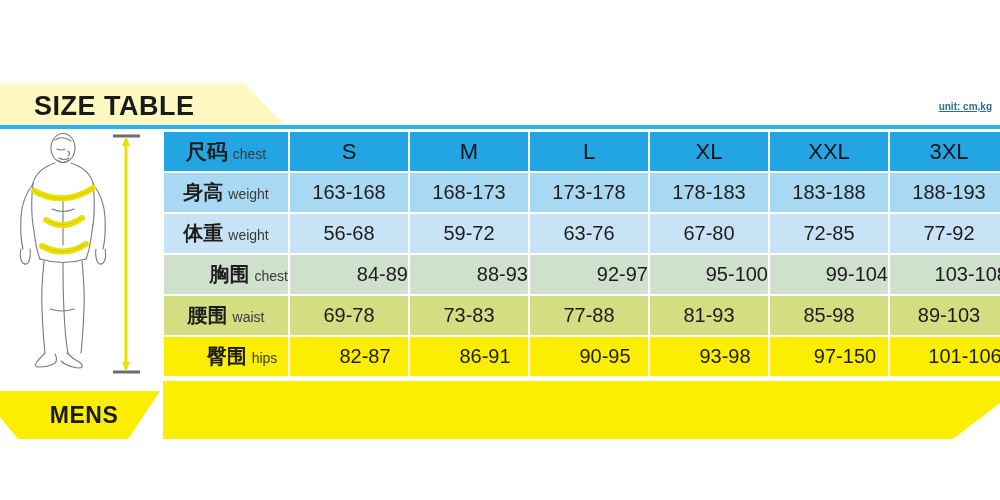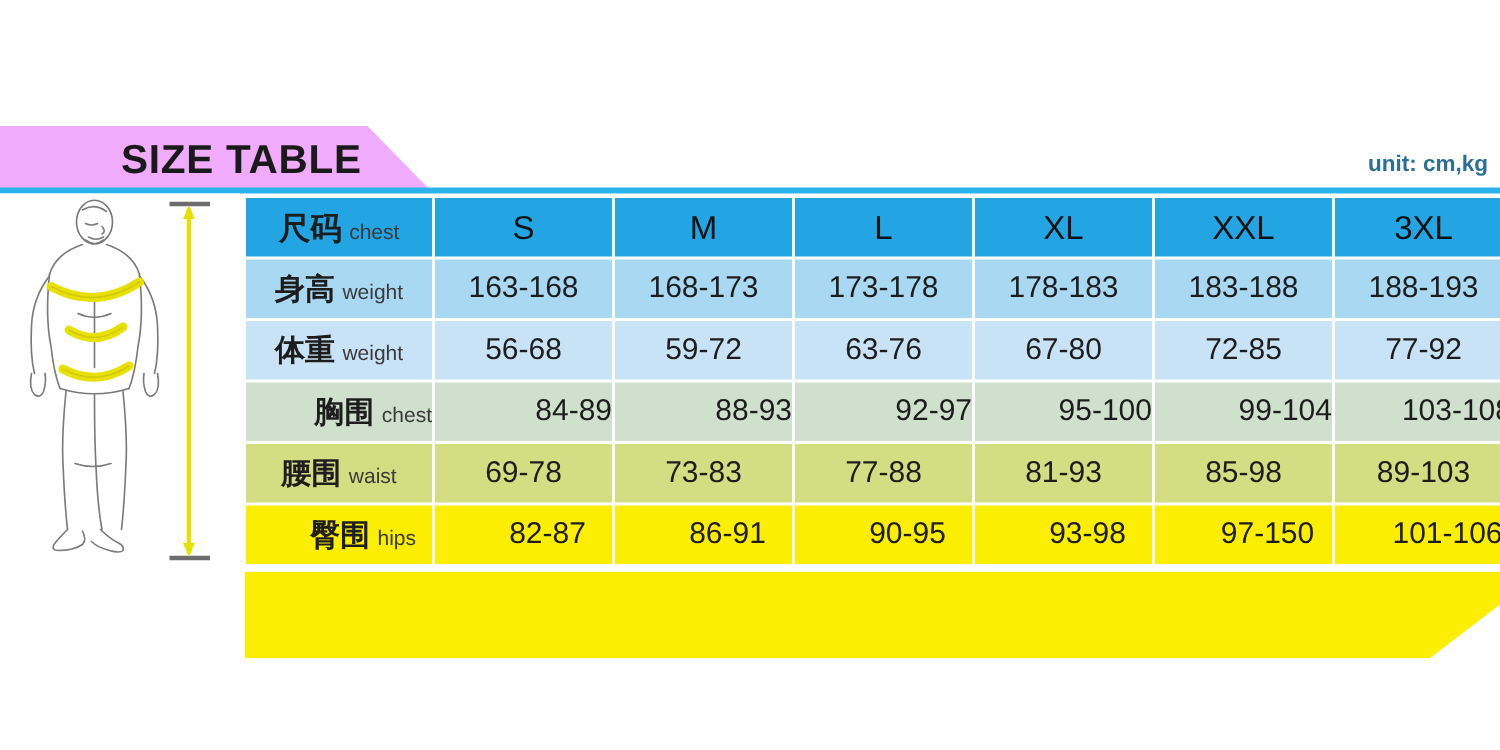--- a/index.html
+++ b/index.html
@@ -13,42 +13,42 @@
     position: relative;
     width: 1000px; height: 500px;
     background: #ffffff;
   }
 
   
   .header-banner {
     position: absolute;
     left: 0; top: 84px;
     width: 288px; height: 44px;
-    background: #f0abfc;
+    background: #fef9c3;
     -webkit-clip-path: polygon(14px 0, 245px 0, 288px 44px, 0 44px, 0 0);
     clip-path: polygon(14px 0, 245px 0, 288px 44px, 0 44px, 0 0);
     display: flex;
     align-items: center;
-    justify-content: center;
   }
   .header-title {
     margin-left: 34px;
     font-size: 27px;
     font-weight: bold;
     color: #1a1a1a;
     letter-spacing: 0.5px;
     white-space: nowrap;
   }
   .unit-note {
     position: absolute;
     right: 8px; top: 101px;
-    font-size: 15px;
+    font-size: 10px;
     font-weight: bold;
     color: #2a6f96;
     white-space: nowrap;
+    text-decoration: underline;
   }
   .header-underline {
     position: absolute;
     left: 0; top: 125px;
     width: 1000px; height: 4px;
     background: #2bb3ec;
   }
 
   
   .figure-box {
@@ -290,14 +290,17 @@
         <td>86-91</td>
         <td>90-95</td>
         <td>93-98</td>
         <td>97-150</td>
         <td>101-106</td>
       </tr>
     </tbody>
   </table>
 
   <div class="footer-bar"></div>
+  <div class="mens-banner">
+    <span class="mens-label">MENS</span>
+  </div>
 
 </div>
 
 </body></html>

